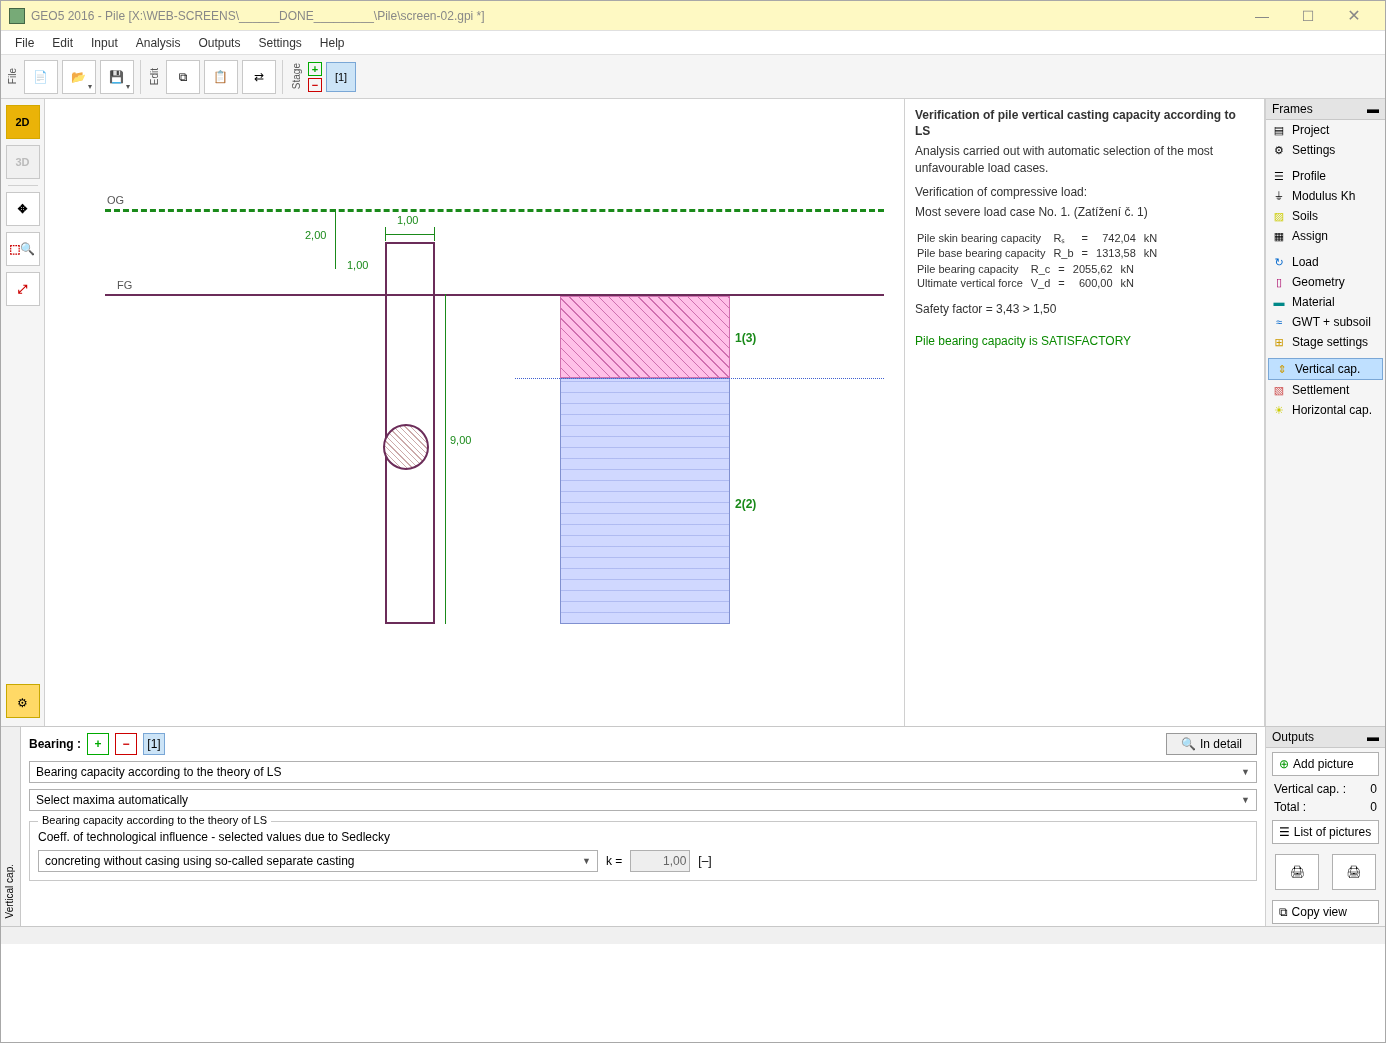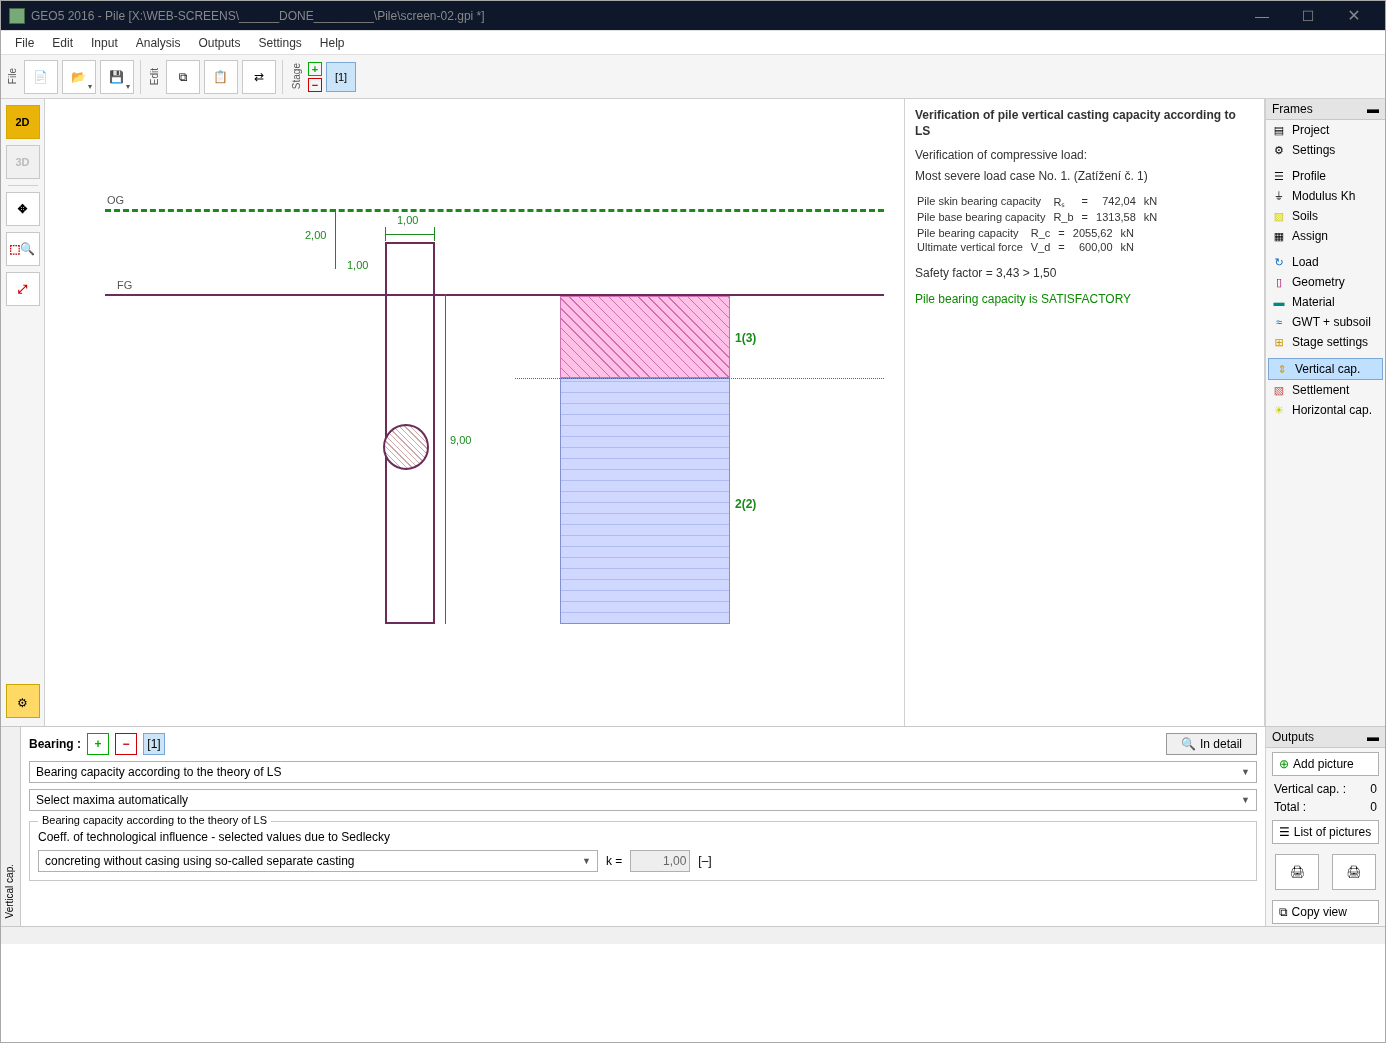--- a/index.html
+++ b/index.html
@@ -1,17 +1,17 @@
 <!DOCTYPE html>
 <html><head>
 <meta charset="utf-8">
 <style>
 * { box-sizing: border-box; margin: 0; padding: 0; font-family: "Segoe UI", Tahoma, sans-serif; font-size: 12px; }
 body { background: #fff; width: 1386px; height: 1043px; overflow: hidden; border: 1px solid #a8a8a8; }
-.titlebar { height: 30px; background: #0f172a; display: flex; align-items: center; padding: 0 8px; border-bottom: 1px solid #e0e0e0; }
+.titlebar { height: 30px; background: #fef9c3; display: flex; align-items: center; padding: 0 8px; border-bottom: 1px solid #e0e0e0; }
 .titlebar .app-icon { width: 16px; height: 16px; background: #7a7; border: 1px solid #464; margin-right: 6px; }
 .titlebar .title { flex: 1; color: #888; }
 .titlebar .winbtn { width: 46px; height: 30px; text-align: center; line-height: 30px; color: #888; font-size: 14px; }
 .titlebar .winbtn.close { font-size: 16px; }
 .menubar { height: 24px; display: flex; align-items: center; padding: 0 6px; gap: 2px; border-bottom: 1px solid #e0e0e0; }
 .menubar .item { padding: 3px 8px; color: #333; }
 .toolbar { height: 44px; display: flex; align-items: center; padding: 0 4px; gap: 4px; border-bottom: 1px solid #d0d0d0; background: #f5f5f5; }
 .tb-vert-label { writing-mode: vertical-rl; transform: rotate(180deg); font-size: 10px; color: #555; padding: 2px; }
 .tb-btn { width: 34px; height: 34px; border: 1px solid #c8c8c8; background: #fff; display: flex; align-items: center; justify-content: center; position: relative; }
 .tb-btn.dd::after { content: "▾"; font-size: 8px; position: absolute; bottom: 2px; right: 3px; color: #555; }
@@ -176,20 +176,21 @@
       <div class="dim-v1-lbl">2,00</div>
       <div class="dim-v2-lbl">1,00</div>
       <div class="dim-v3"></div>
       <div class="dim-v3-lbl">9,00</div>
       <div class="soil1-lbl">1(3)</div>
       <div class="soil2-lbl">2(2)</div>
     </div>
 
     <div class="report">
       <p class="title-line">Verification of pile vertical casting capacity according to LS</p>
+      <p>Analysis carried out with automatic selection of the most unfavourable load cases.</p>
       <p style="margin-top:8px;">Verification of compressive load:</p>
       <p>Most severe load case No. 1. (Zatížení č. 1)</p>
       <table style="margin-top:8px;">
         <tbody>
             <tr>
               <td>Pile skin bearing capacity</td>
               <td>Rₛ</td>
               <td>=</td>
               <td style="text-align:right;">742,04</td>
               <td>kN</td>
@@ -215,21 +216,21 @@
         <tr>
               <td>Ultimate vertical force</td>
               <td>V_d</td>
               <td>=</td>
               <td style="text-align:right;">600,00</td>
               <td>kN</td>
             </tr>
       </tbody>
         </table>
       <p style="margin-top:10px;">Safety factor = 3,43 &gt; 1,50</p>
-      <p class="satisfactory" style="margin-top:10px;">Pile bearing capacity is SATISFACTORY</p>
+      <p class="satisfactory" style="margin-top:16px;">Pile bearing capacity is SATISFACTORY</p>
     </div>
   </div>
 
   <div class="frames-panel">
     <div class="panel-header">
       <span>Frames</span>
       <span>▬</span>
     </div>
     <div class="frames-list">
       <div class="frame-item">

